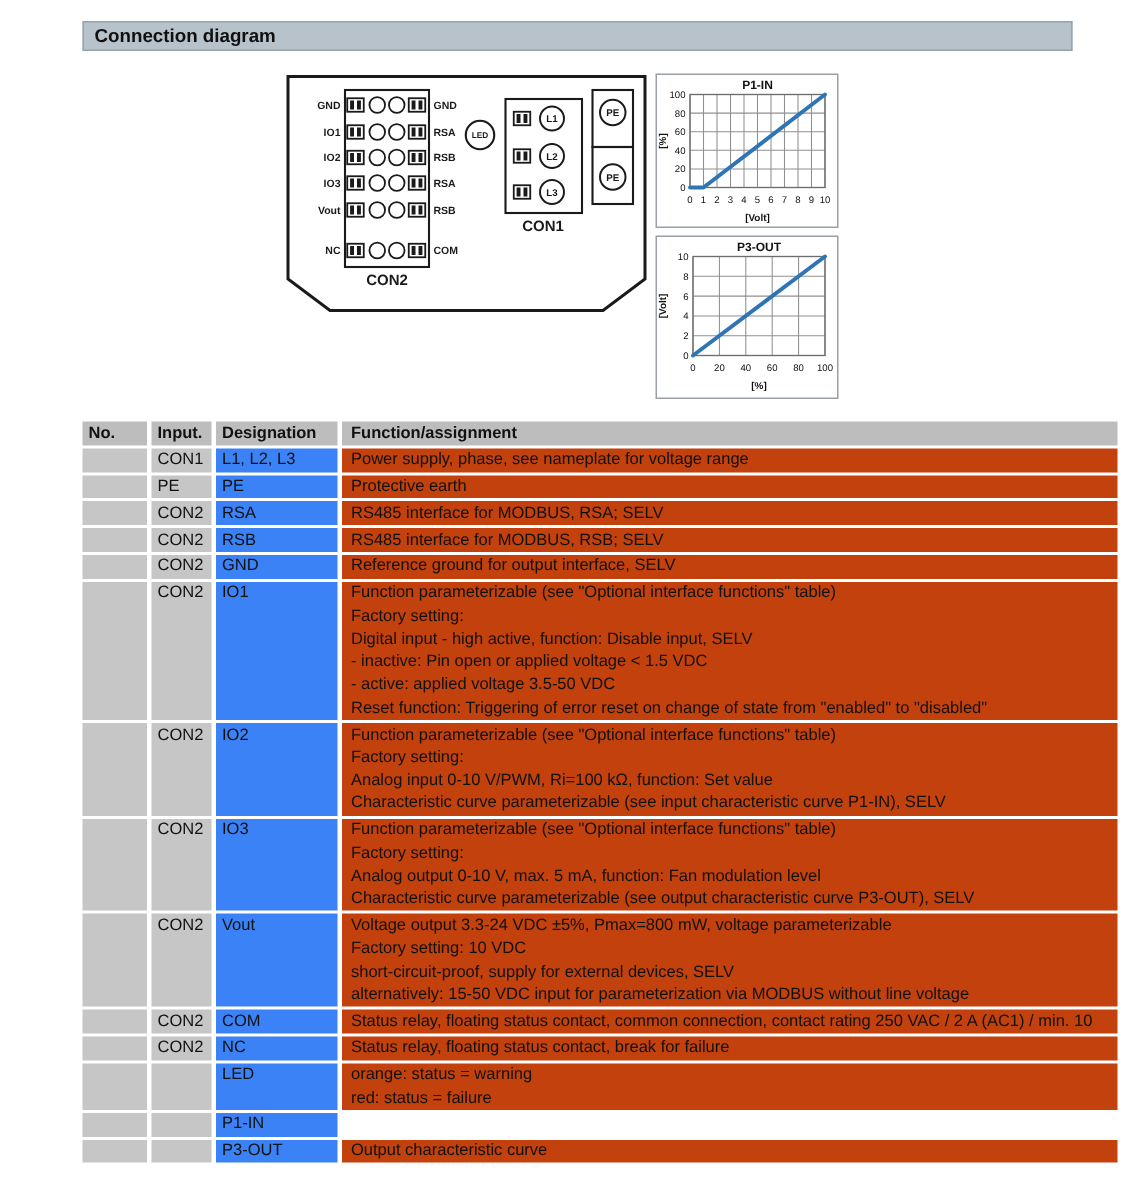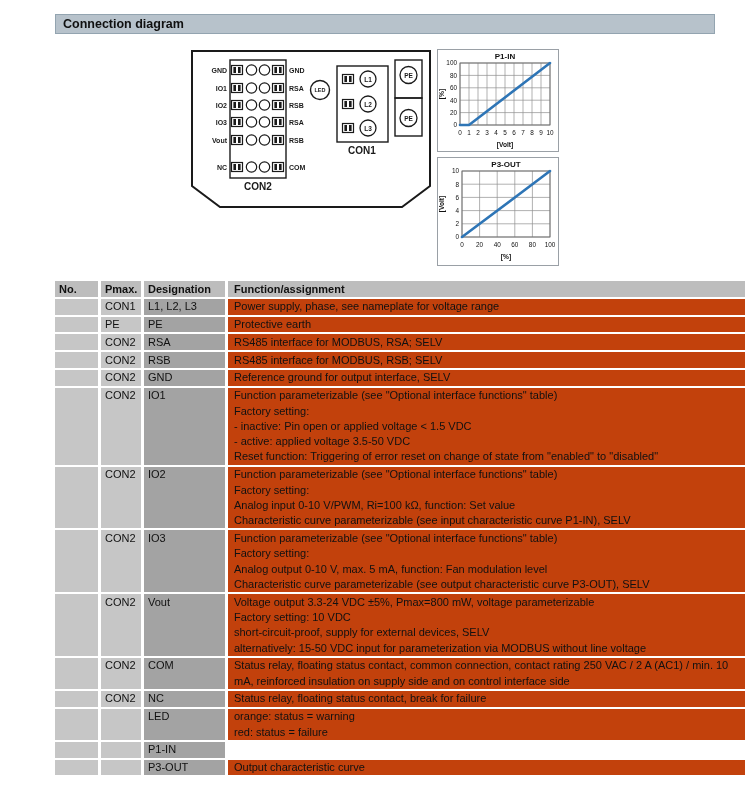--- a/index.html
+++ b/index.html
@@ -35,21 +35,21 @@
     position:absolute; left:68px; top:398px; width:19px; height:4px;
     background:#cfcfcf; border:1px solid #bdbdbd;
   }
 
   
   #conn-table { position:absolute; left:55px; top:281px; width:690px; }
   .trow { display:flex; margin-bottom:2px; }
   .cell { font-size:11px; line-height:15.3px; padding-top:0.5px; }
   .c-no    { width:43px;  background:#c6c6c6; margin-right:3px; padding-left:4px; flex:none; }
   .c-conn  { width:40px;  background:#c6c6c6; margin-right:3px; padding-left:4px; flex:none; }
-  .c-desig { width:81px;  background:#a3a3a3; margin-right:3px; padding-left:4px; flex:none; }
+  .c-desig { width:81px;  background:#3b82f6; margin-right:3px; padding-left:4px; flex:none; }
   .c-func  { flex:1; background:#c2410c; padding-left:6px; }
   .trow.thead .c-no, .trow.thead .c-conn, .trow.thead .c-desig, .trow.thead .c-func {
     background:#bdbdbd; font-weight:bold;
   }
 </style>
 </head>
 <body>
 
 <div id="page">
 
@@ -228,21 +228,21 @@
         <text x="6" y="46" text-anchor="middle" font-size="6.6" font-weight="bold" fill="#111" transform="rotate(-90 6 46)">[Volt]</text>
         <polyline points="24,79 112,13" fill="none" stroke="#2E75B6" stroke-width="2.6" stroke-linejoin="round" stroke-linecap="round"></polyline>
       </svg>
   </div>
 
   <div id="margin-dash"></div>
 
   <div id="conn-table">
       <div class="trow thead">
         <div class="cell c-no">No.</div>
-        <div class="cell c-conn">Pmax.</div>
+        <div class="cell c-conn">Input.</div>
         <div class="cell c-desig">Designation</div>
         <div class="cell c-func">Function/assignment</div>
       </div>
       <div class="trow">
         <div class="cell c-no"></div>
         <div class="cell c-conn">CON1</div>
         <div class="cell c-desig">L1, L2, L3</div>
         <div class="cell c-func">
           <div>Power supply, phase, see nameplate for voltage range</div>
         </div>
@@ -279,20 +279,21 @@
           <div>Reference ground for output interface, SELV</div>
         </div>
       </div>
       <div class="trow">
         <div class="cell c-no"></div>
         <div class="cell c-conn">CON2</div>
         <div class="cell c-desig">IO1</div>
         <div class="cell c-func">
           <div>Function parameterizable (see "Optional interface functions" table)</div>
           <div>Factory setting:</div>
+          <div>Digital input - high active, function: Disable input, SELV</div>
           <div>- inactive: Pin open or applied voltage &lt; 1.5 VDC</div>
           <div>- active: applied voltage 3.5-50 VDC</div>
           <div>Reset function: Triggering of error reset on change of state from "enabled" to "disabled"</div>
         </div>
       </div>
       <div class="trow">
         <div class="cell c-no"></div>
         <div class="cell c-conn">CON2</div>
         <div class="cell c-desig">IO2</div>
         <div class="cell c-func">
@@ -323,21 +324,20 @@
           <div>short-circuit-proof, supply for external devices, SELV</div>
           <div>alternatively: 15-50 VDC input for parameterization via MODBUS without line voltage</div>
         </div>
       </div>
       <div class="trow">
         <div class="cell c-no"></div>
         <div class="cell c-conn">CON2</div>
         <div class="cell c-desig">COM</div>
         <div class="cell c-func">
           <div>Status relay, floating status contact, common connection, contact rating 250 VAC / 2 A (AC1) / min. 10</div>
-          <div>mA, reinforced insulation on supply side and on control interface side</div>
         </div>
       </div>
       <div class="trow">
         <div class="cell c-no"></div>
         <div class="cell c-conn">CON2</div>
         <div class="cell c-desig">NC</div>
         <div class="cell c-func">
           <div>Status relay, floating status contact, break for failure</div>
         </div>
       </div>

